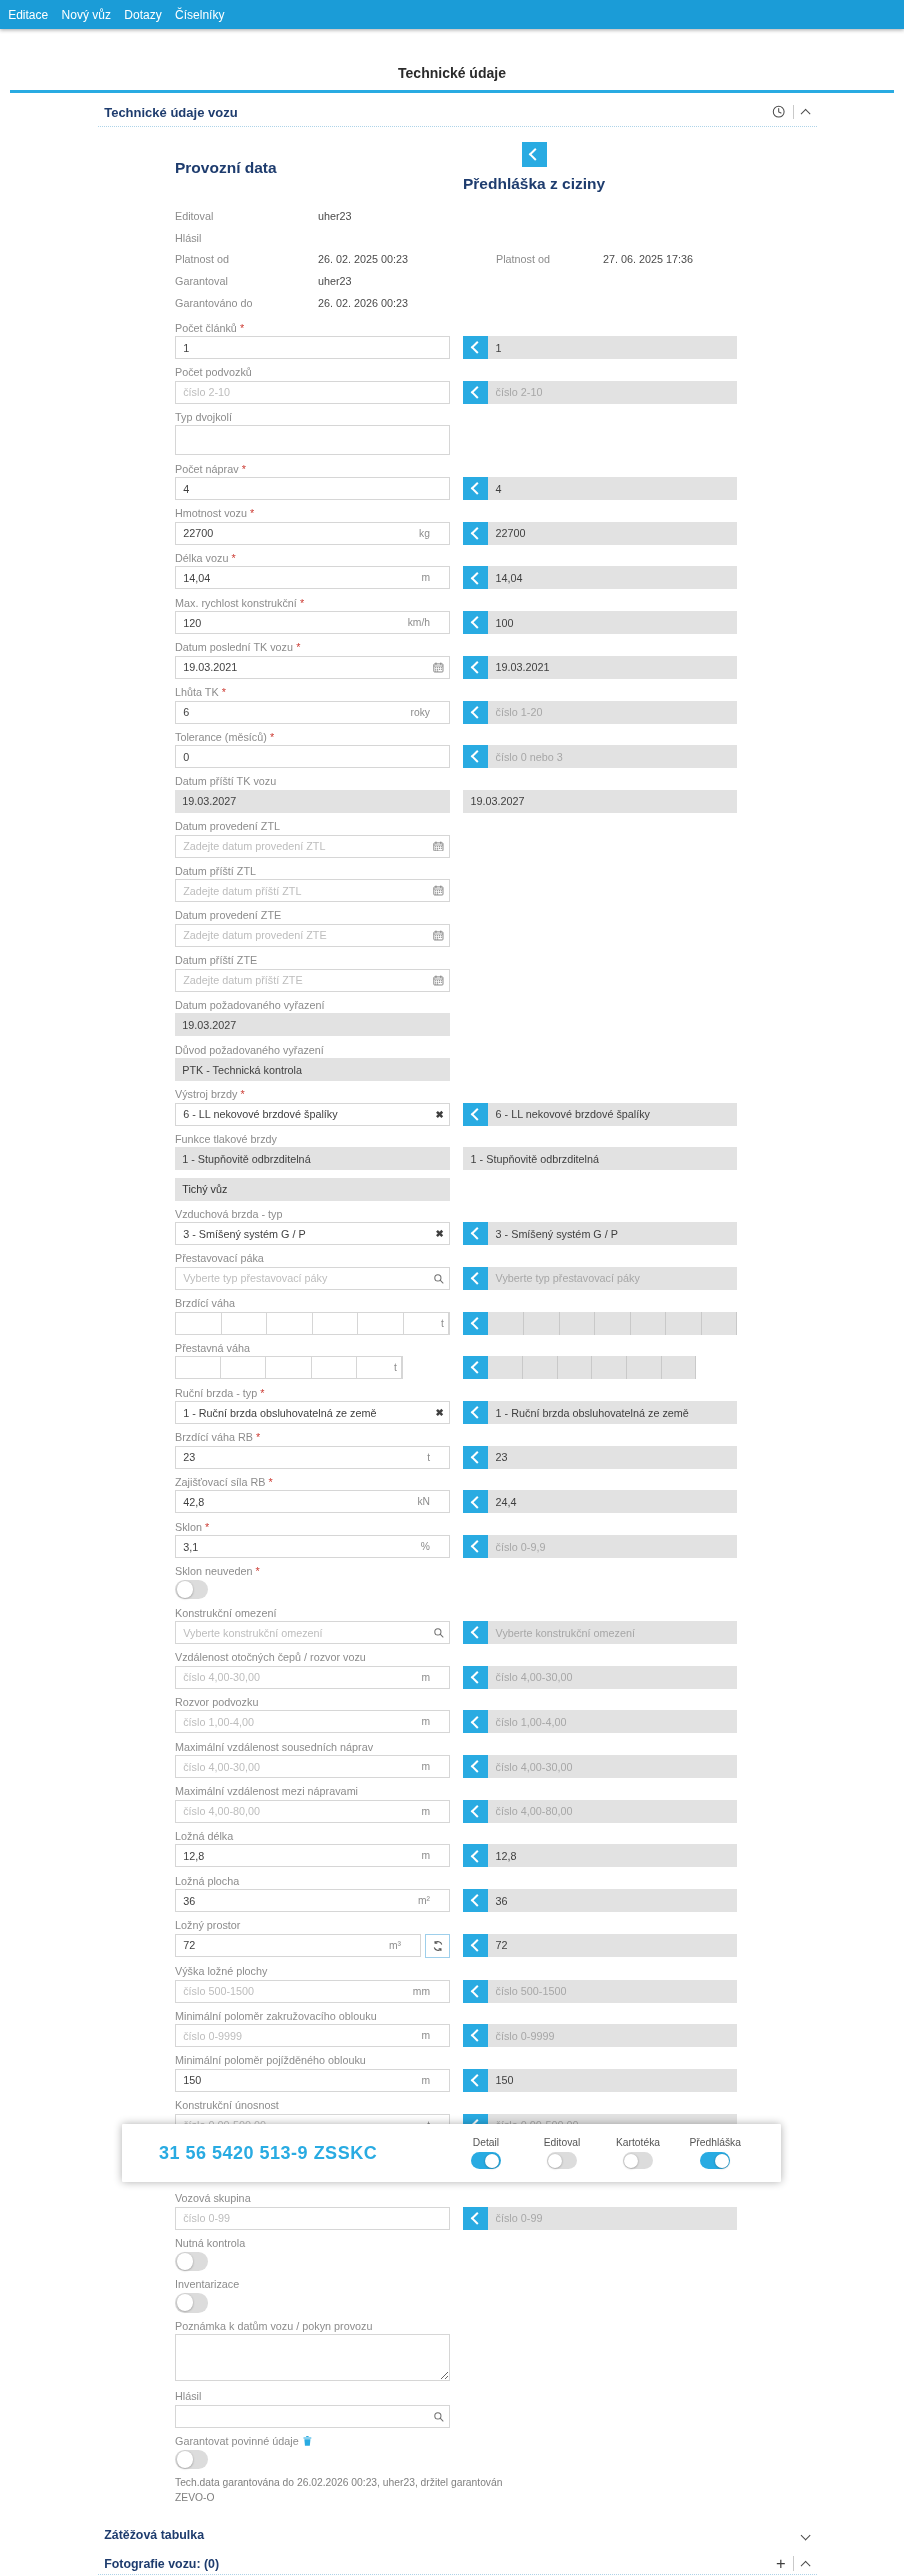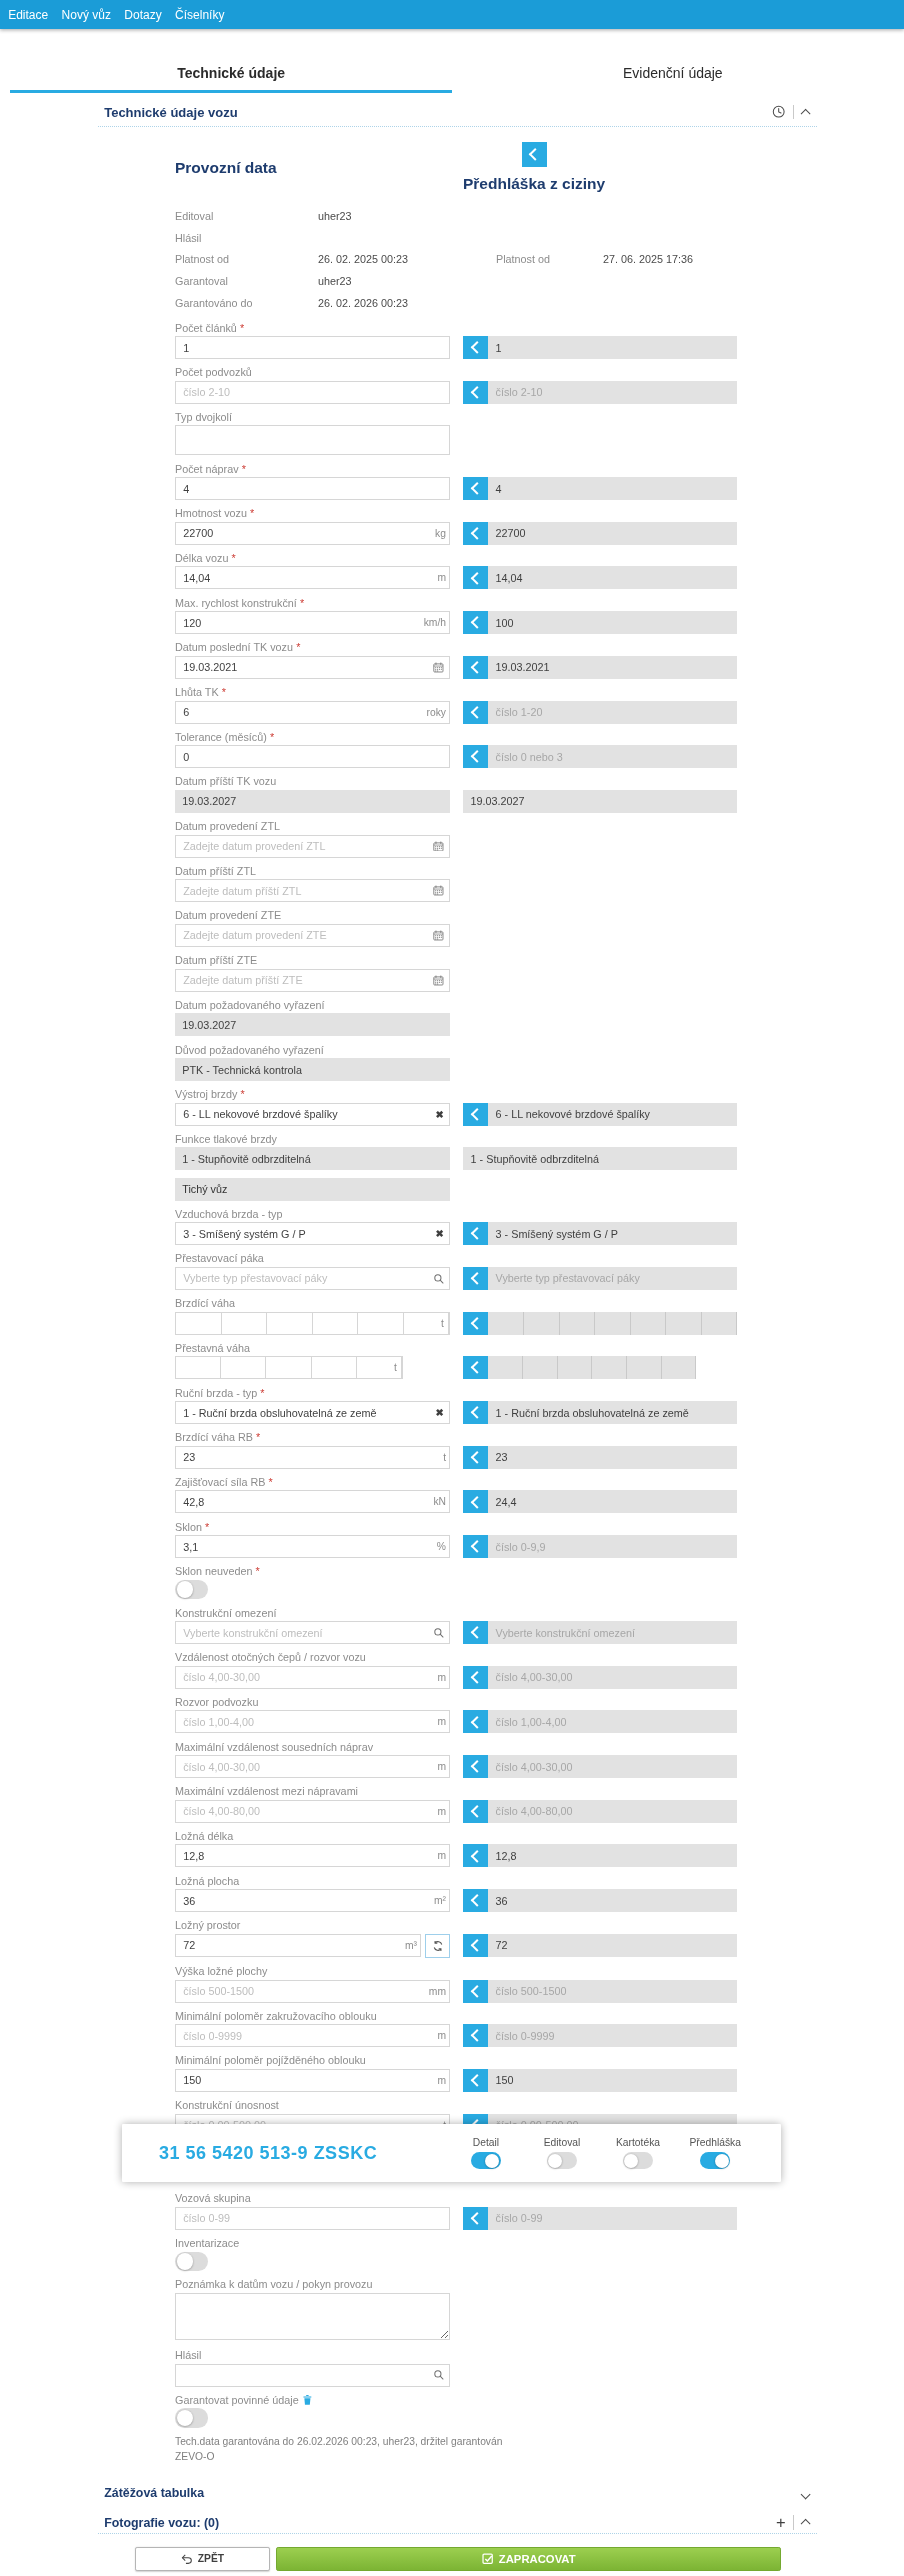--- a/index.html
+++ b/index.html
@@ -55,21 +55,21 @@
   .cr{width:274px;flex:none;display:flex;}
   .inp,.ro,.gro{height:23px;display:flex;align-items:center;font-size:10.8px;color:#3f3f3f;position:relative;padding:0 23px 0 7.2px;box-sizing:border-box;}
   .inp{border:0.5px solid #d6d6d6;background:#fff;width:275px;}
   .inp.tall{height:30px;}
   .ro{background:#e2e2e2;width:275px;}
   .gro{background:#e2e2e2;flex:1;}
   .gro.noarrow{flex:none;width:274px;}
   .ph{color:#bdbdbd;}
   .gph{color:#a7a7a7;}
   .strongv{color:#333;}
-  .unit{position:absolute;right:3px;top:0;height:100%;display:flex;align-items:center;color:#8c8c8c;font-size:10.3px;}
+  .unit{position:absolute;right:19px;top:0;height:100%;display:flex;align-items:center;color:#8c8c8c;font-size:10.3px;}
   .ficon{position:absolute;right:5.2px;top:0;height:100%;display:flex;align-items:center;cursor:pointer;}
   .xicon{font-size:9.8px;color:#3f3f3f;font-weight:bold;cursor:pointer;}
   
   .seg{display:flex;height:23px;border:0.5px solid #d6d6d6;background:#fff;position:relative;box-sizing:border-box;}
   .seg .c{flex:1;border-right:0.5px solid #d6d6d6;}
   .seg .c:last-child{border-right:none;}
   .seg.gray{background:#e2e2e2;border:none;}
   .seg.gray .c{border-right:0.5px solid #c9c9c9;}
   .seg .unit{right:5.2px;}
   
@@ -111,21 +111,20 @@
 
 <div class="menubar" id="menubar">
     <span class="mi">Editace</span>
     <span class="mi">Nový vůz</span>
     <span class="mi">Dotazy</span>
     <span class="mi">Číselníky</span>
   </div>
 
 <div class="tabs">
   <div class="tab active">Technické údaje</div>
-  <div class="tab">Evidenční údaje</div>
 </div>
 
 <div class="panel">
   <div class="panel-header">
     <div class="panel-title">Technické údaje vozu</div>
     <div class="ph-icons">
       <span class="iconbtn">
         <svg width="13.4" height="13.4" viewBox="0 0 26 26">
             <circle cx="13" cy="13" r="10.5" fill="none" stroke="#4a4a4a" stroke-width="2"></circle>
             <path d="M13 7v6.5l4.5 2" fill="none" stroke="#4a4a4a" stroke-width="2" stroke-linecap="round"></path>
@@ -1123,20 +1122,32 @@
                 <span class="ph">číslo 0-99</span>
               </div>
             </div>
             <div class="fspacer"></div>
             <div class="cr">
               <div class="arrowbtn">
                 <span class="chevw"></span>
               </div>
               <div class="gro">
                 <span class="gph">číslo 0-99</span>
+              </div>
+            </div>
+          </div>
+        </div>
+        <div class="frow">
+          <div class="flabel">
+            <span>Nutná kontrola</span>
+          </div>
+          <div class="fline">
+            <div class="cl">
+              <div class="toggle">
+                <div class="knob"></div>
               </div>
             </div>
           </div>
         </div>
         <div class="frow">
           <div class="flabel">
             <span>Inventarizace</span>
           </div>
           <div class="fline">
             <div class="cl">

